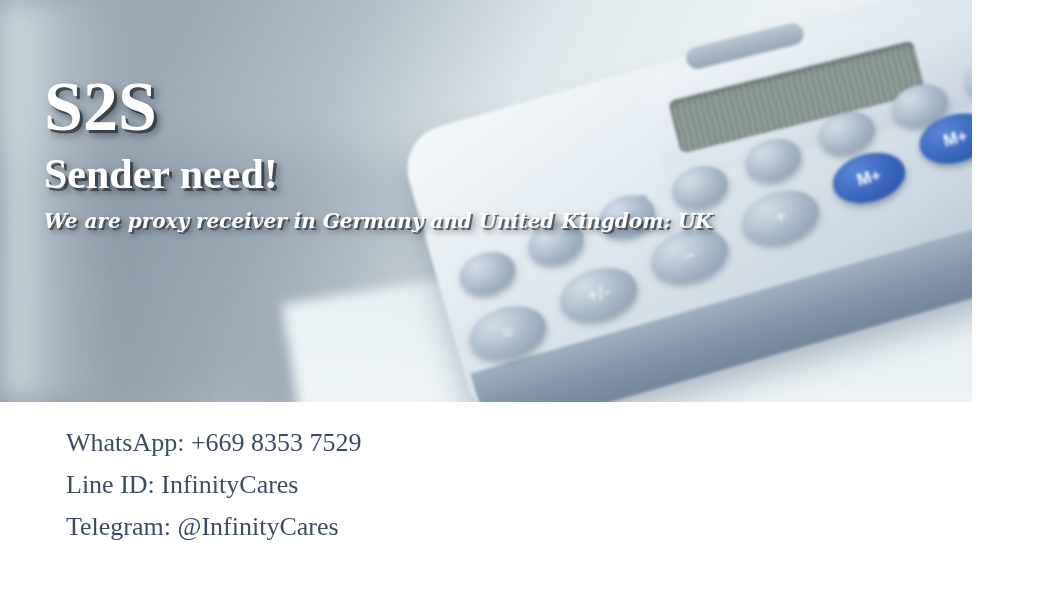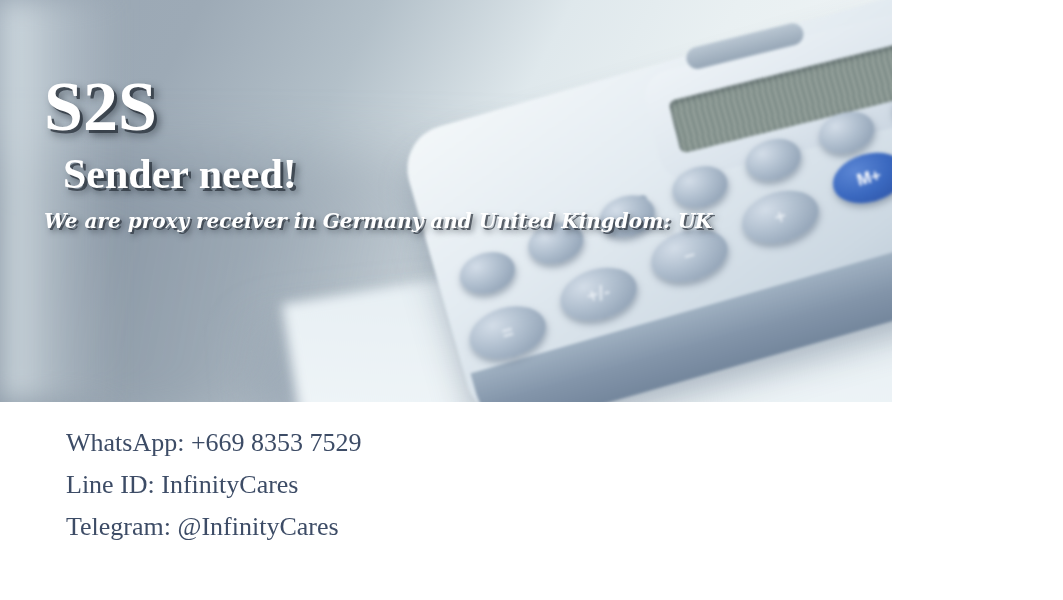--- a/index.html
+++ b/index.html
@@ -5,21 +5,21 @@
   html, body {
     margin: 0;
     padding: 0;
     background: #ffffff;
   }
   body {
     font-family: "Liberation Serif", "DejaVu Serif", serif;
   }
   .card {
     position: relative;
-    width: 892px;
+    width: 972px;
     height: 600px;
     overflow: hidden;
     background: #ffffff;
   }
 
   
   .hero {
     position: absolute;
     left: 0;
     top: 0;
@@ -202,21 +202,20 @@
   .subhead {
     font-family: "Liberation Serif", "DejaVu Serif", serif;
     font-weight: bold;
     font-size: 42px;
     line-height: 48px;
     color: #ffffff;
     margin-top: 6px;
     text-shadow:
        3px 3px 0 rgba(40,48,58,.72),
        5px 5px 7px rgba(30,38,48,.55);
-    margin-left: 19px;
   }
   .tagline {
     font-family: "DejaVu Serif", "Liberation Serif", serif;
     font-style: italic;
     font-weight: bold;
     font-size: 20px;
     line-height: 34px;
     color: #ffffff;
     margin-top: 6px;
     white-space: nowrap;

